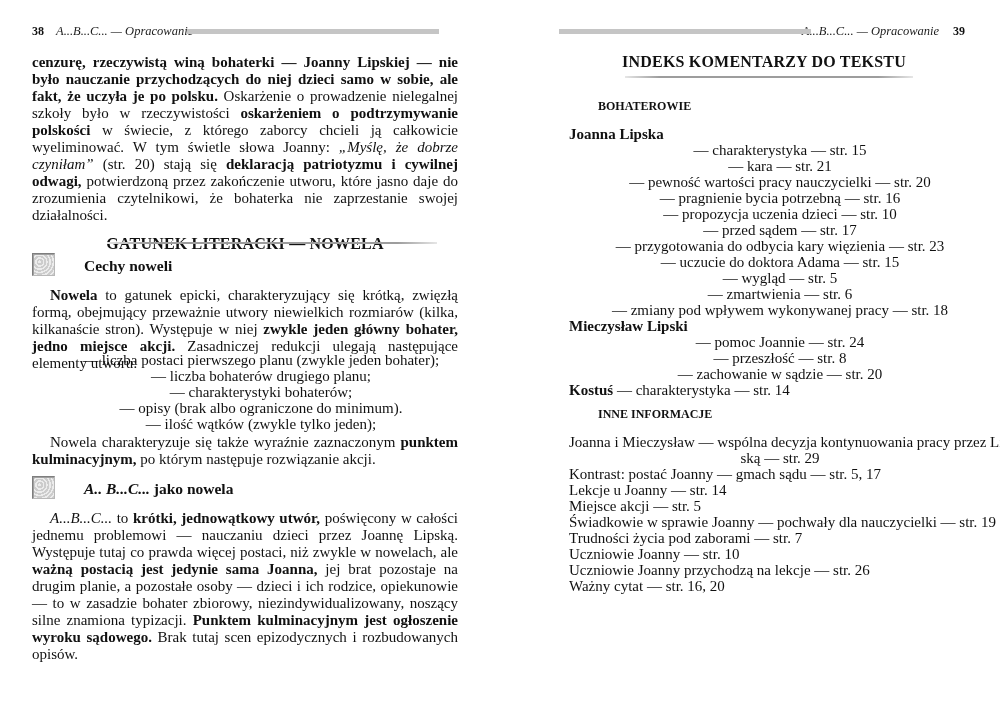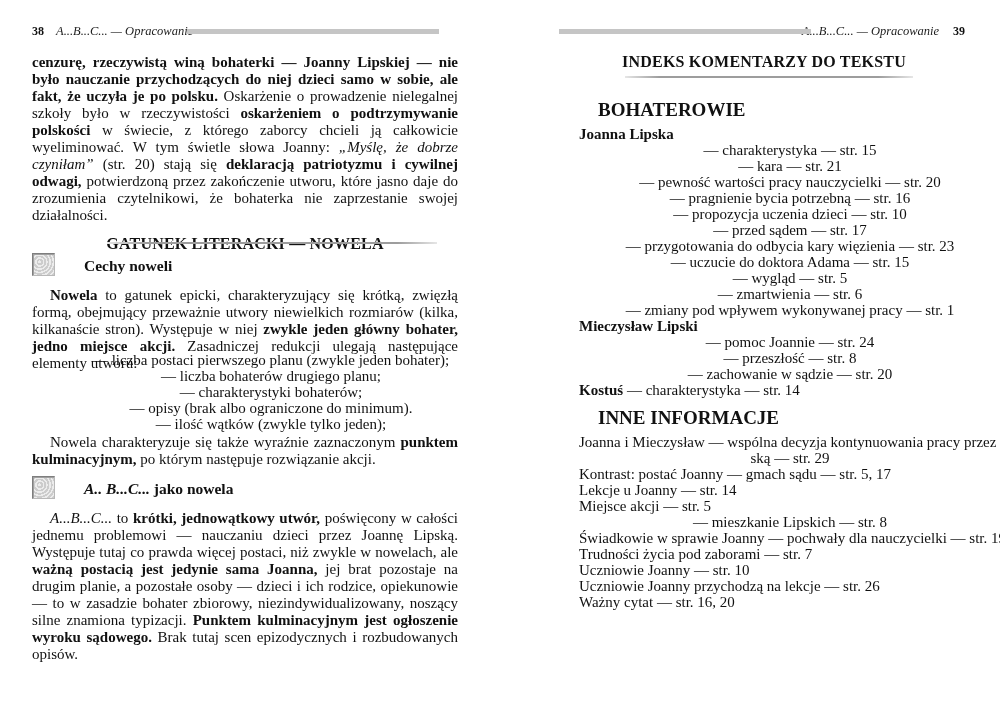--- a/index.html
+++ b/index.html
@@ -37,26 +37,26 @@
     border:1px solid #b8b8b8;border-top-color:#7e7e7e;border-left-color:#7e7e7e;
     box-shadow:inset 1px 1px 0 #a0a0a0;}
   .ih-text{font-weight:bold;font-size:15.5px;padding-bottom:1px;}
 
   
   p.body{position:absolute;left:0;width:100%;margin:0;
     font-size:15px;line-height:17px;text-align:justify;text-indent:18px;}
   p.body.noindent{text-indent:0;}
 
   
-  .lines{position:absolute;left:16px;width:100%;font-size:15px;}
+  .lines{position:absolute;left:6px;width:100%;font-size:15px;}
   #left-page .lines .line{line-height:16px;}
   #right-page .lines .line{line-height:16px;white-space:nowrap;}
   .line.ind1{padding-left:20px;text-align:center;}
 
-  .subhead{position:absolute;left:0;margin:0;font-size:19px;font-weight:bold;padding-left:35px;}
+  .subhead{position:absolute;left:0;margin:0;font-size:12px;font-weight:bold;padding-left:35px;}
 
   .b{font-weight:bold;}
   .i{font-style:italic;}
 </style>
 </head>
 <body>
 
 <section class="page" id="left-page">
   <header class="runhead">
     <span class="pagenum">38</span>
@@ -111,36 +111,35 @@
       <div class="line ind1"><span>— charakterystyka — str. 15</span></div>
       <div class="line ind1"><span>— kara — str. 21</span></div>
       <div class="line ind1"><span>— pewność wartości pracy nauczycielki — str. 20</span></div>
       <div class="line ind1"><span>— pragnienie bycia potrzebną — str. 16</span></div>
       <div class="line ind1"><span>— propozycja uczenia dzieci — str. 10</span></div>
       <div class="line ind1"><span>— przed sądem — str. 17</span></div>
       <div class="line ind1"><span>— przygotowania do odbycia kary więzienia — str. 23</span></div>
       <div class="line ind1"><span>— uczucie do doktora Adama — str. 15</span></div>
       <div class="line ind1"><span>— wygląd — str. 5</span></div>
       <div class="line ind1"><span>— zmartwienia — str. 6</span></div>
-      <div class="line ind1"><span>— zmiany pod wpływem wykonywanej pracy — str. 1</span></div>
+      <div class="line ind1"><span>— zmiany pod wpływem wykonywanej pracy — str. 18</span></div>
       <div class="line ind0"><span class="b">Mieczysław Lipski</span></div>
       <div class="line ind1"><span>— pomoc Joannie — str. 24</span></div>
       <div class="line ind1"><span>— przeszłość — str. 8</span></div>
       <div class="line ind1"><span>— zachowanie w sądzie — str. 20</span></div>
       <div class="line ind0"><span class="b">Kostuś</span><span> — charakterystyka — str. 14</span></div>
     </div>
 
   <h3 class="subhead" style="top:407px">INNE INFORMACJE</h3>
 
   <div class="lines" style="top:434px">
       <div class="line ind0"><span>Joanna i Mieczysław — wspólna decyzja kontynuowania pracy przez Lip-</span></div>
       <div class="line ind1"><span>ską — str. 29</span></div>
       <div class="line ind0"><span>Kontrast: postać Joanny — gmach sądu — str. 5, 17</span></div>
       <div class="line ind0"><span>Lekcje u Joanny — str. 14</span></div>
       <div class="line ind0"><span>Miejsce akcji — str. 5</span></div>
-      <div class="line ind1"><span>— mieszkanie Lipskich — str. 8</span></div>
       <div class="line ind0"><span>Świadkowie w sprawie Joanny — pochwały dla nauczycielki — str. 19</span></div>
       <div class="line ind0"><span>Trudności życia pod zaborami — str. 7</span></div>
       <div class="line ind0"><span>Uczniowie Joanny — str. 10</span></div>
       <div class="line ind0"><span>Uczniowie Joanny przychodzą na lekcje — str. 26</span></div>
       <div class="line ind0"><span>Ważny cytat — str. 16, 20</span></div>
     </div>
 </section>
 
 </body></html>

